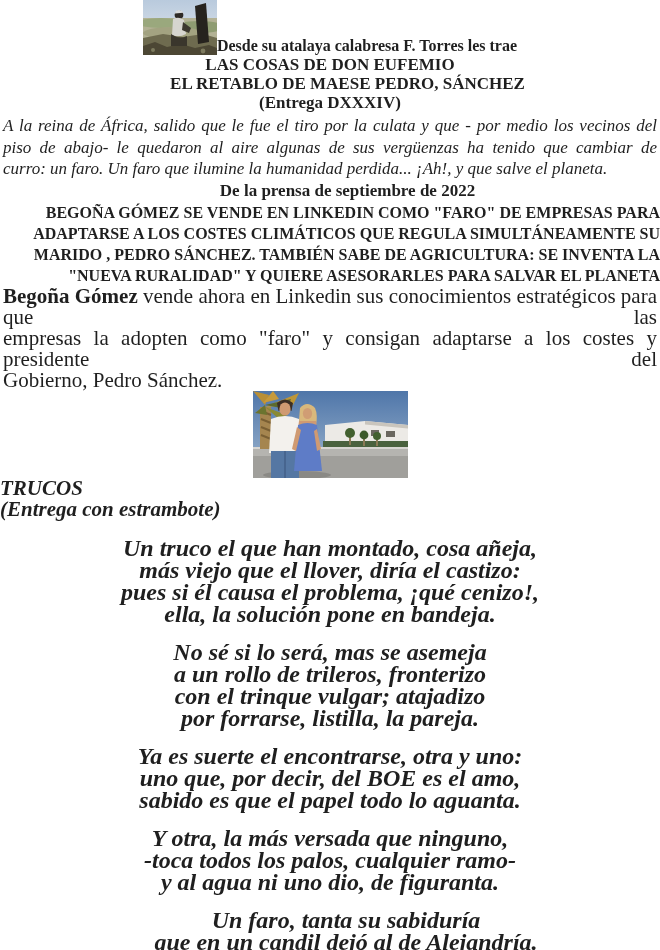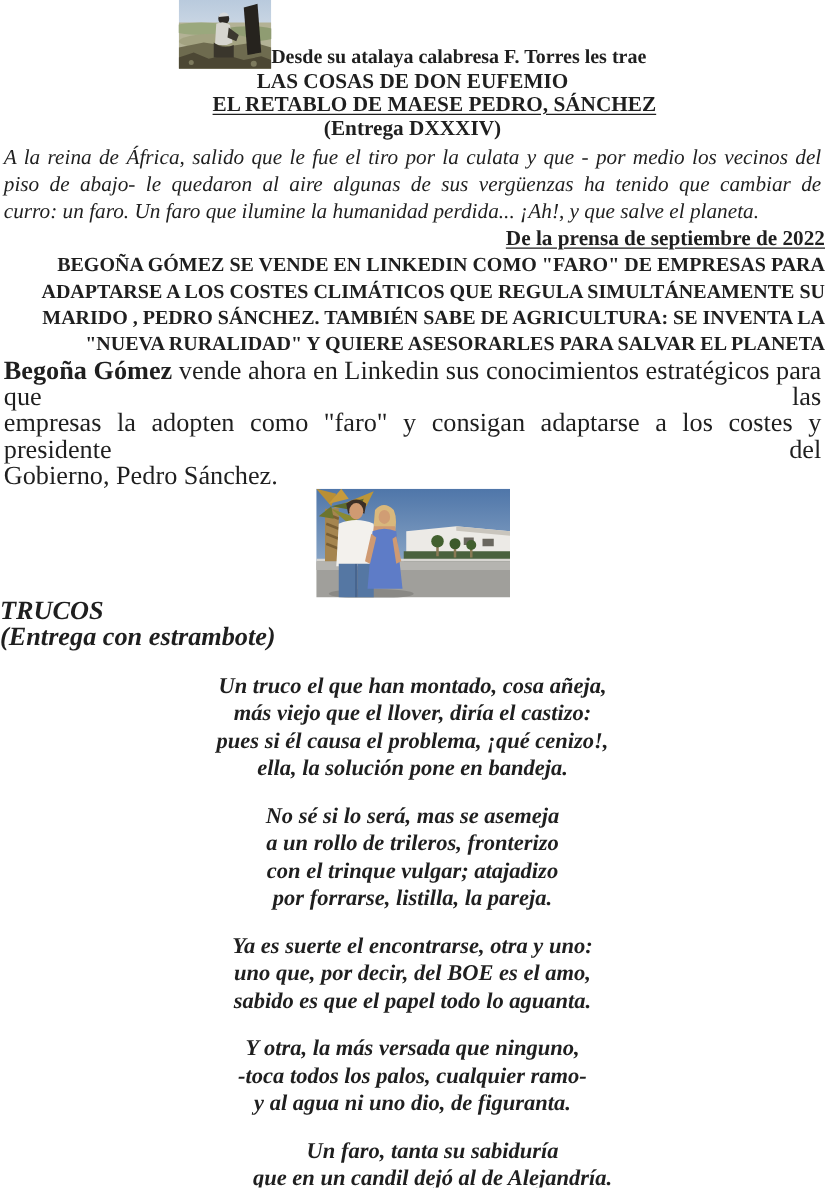--- a/index.html
+++ b/index.html
@@ -9,37 +9,37 @@
     color:#1f1f1f;
     font-family:"Liberation Serif", serif;
     overflow:hidden;
   }
   .header-line1{
     display:flex; justify-content:center; align-items:flex-end;
     height:55px; font-weight:bold; font-size:16px; line-height:19px;
   }
   .header-line1 .photo-small{ flex:0 0 auto; display:block; }
   .hline{ text-align:center; font-weight:bold; font-size:17px; line-height:19px; }
-  .hline.underline, .press{ text-decoration:underline; text-underline-offset:2px;padding-left:35px; }
+  .hline.underline, .press{ text-underline-offset:2px;padding-left:35px; }
   .intro{ margin:3px 3px 0 3px; font-style:italic; font-size:17px; line-height:21.5px; }
   .jline{ text-align:justify; text-align-last:justify; }
   .lline{ text-align:left; }
-  .press{ text-align:right; font-weight:bold; font-size:17px; line-height:22px; }
+  .press{ text-align:center; font-weight:bold; font-size:17px; line-height:22px; }
   .headline{ text-align:right; font-weight:bold; font-size:16px; line-height:21px; }
   .lead{ margin:0 3px; font-size:21px; line-height:21px; }
   .lead b{ font-weight:bold; }
   .photo-couple{ display:block; margin:0 auto; }
   .poem-title,.poem-subtitle{
     text-align:left; font-weight:bold; font-style:italic;
     font-size:21px; line-height:21px;
   }
   .poem{ margin-top:17px; }
   .stanza{
     text-align:center; font-weight:bold; font-style:italic;
-    font-size:18px; line-height:22px; margin-bottom:16px;
+    font-size:24px; line-height:22px; margin-bottom:16px;
   }
   .stanza:last-child{ margin-bottom:0;margin-left:32px; }
   .attribution{
     text-align:left; font-weight:bold; font-style:italic;
     font-size:18px; line-height:20px; margin:1px 2px 0 0;
   }
   .footer{ font-size:17px; line-height:18px; margin-left:16px; }
 </style>
 </head>
 <body>

